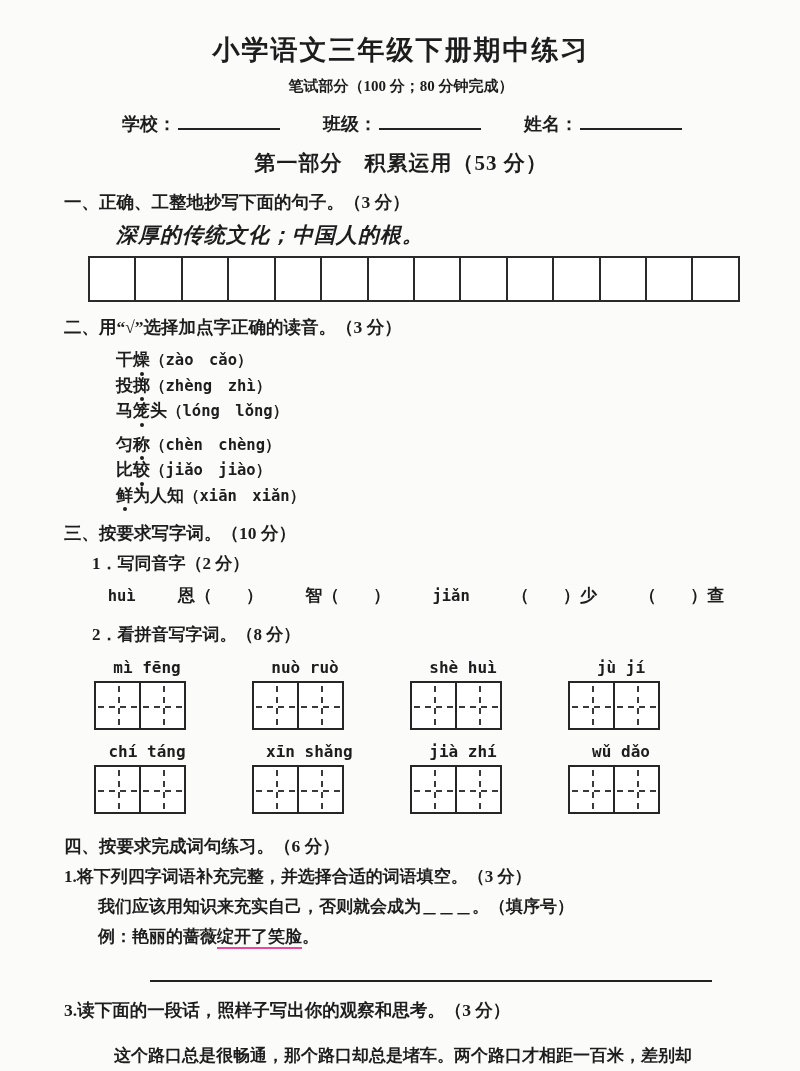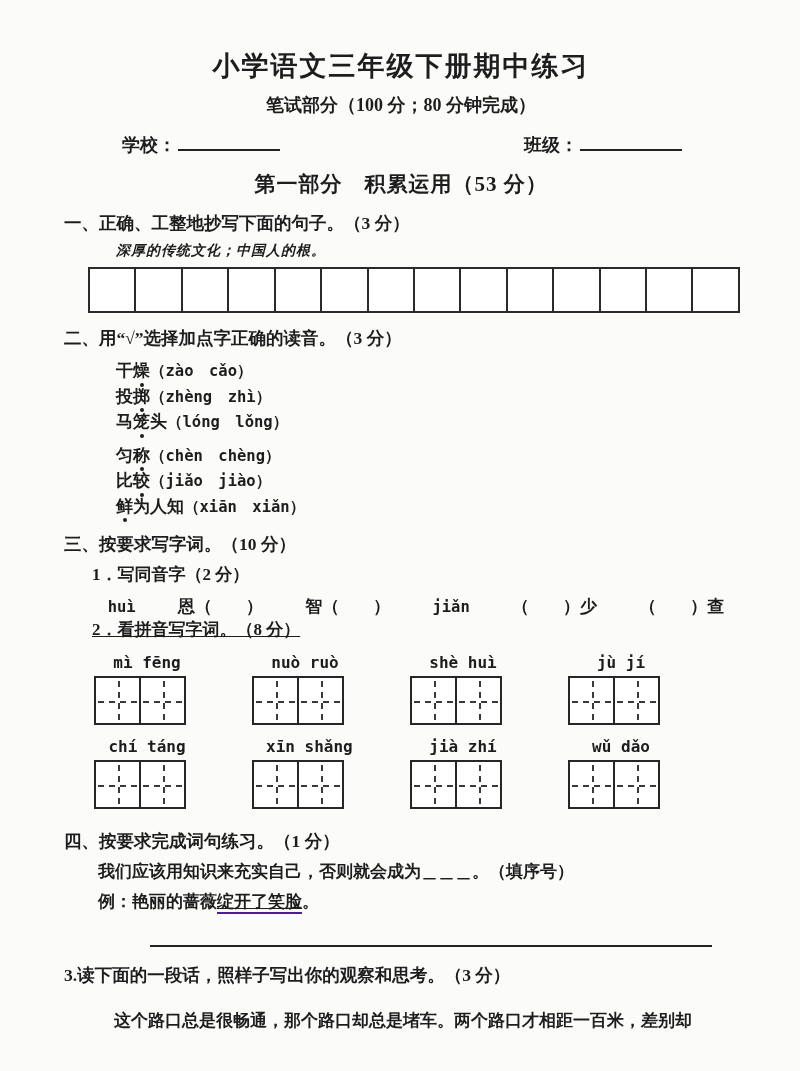--- a/index.html
+++ b/index.html
@@ -4,78 +4,79 @@
 <style>
   * { box-sizing: border-box; }
   html, body { margin: 0; padding: 0; }
   body {
     width: 800px; height: 1071px;
     background: #fbfbf9;
     color: #1d1d1d;
     font-family: "Liberation Serif", "DejaVu Serif", serif;
     overflow: hidden;
   }
-  .page { width: 800px; height: 770px; padding: 48px 62px 0 64px; }
+  .page { width: 800px; height: 770px; padding: 32px 62px 0 64px; }
 
   .title { text-align: center; font-size: 27px; font-weight: 700; letter-spacing: 2px; }
-  .subtitle { text-align: center; font-size: 18px; font-weight: 700; margin-top: 9px; }
+  .subtitle { text-align: center; font-size: 15px; font-weight: 700; margin-top: 9px; }
 
   .fields { display: flex; justify-content: space-between; margin-top: 16px; padding: 0 56px 0 58px; font-size: 18px; font-weight: 600; align-items: flex-end; }
   .field { white-space: nowrap; }
   .blankline { display: inline-block; width: 102px; border-bottom: 2px solid #222; height: 16px; margin-left: 2px; }
 
   .section-heading { text-align: center; font-size: 21px; font-weight: 700; margin-top: 13px; letter-spacing: 1px; }
 
   .qtitle { font-size: 17.5px; font-weight: 700; margin-top: 13px; }
   .sub-line { font-size: 17px; font-weight: 600; margin-top: 7px; }
 
-  .copy-sentence { margin-top: 7px; padding-left: 52px; font-size: 14px; font-weight: 600; font-style: italic; letter-spacing: 1px; }
+  .copy-sentence { margin-top: 7px; padding-left: 52px; font-size: 21px; font-weight: 600; font-style: italic; letter-spacing: 1px; }
   .copy-grid { margin-top: 7px; margin-left: 24px; width: 652px; height: 46px; display: flex; border: 2px solid #2a2a2a; background: #fff; }
   .copy-cell { flex: 1; }
   .copy-cell + .copy-cell { border-left: 2px solid #2a2a2a; }
 
   .q2-row { display: flex; padding-left: 52px; margin-top: 8px; font-size: 17px; font-weight: 600; line-height: 1.5; flex-direction: column; }
   .q2-col1 { width: 250px; }
   .q2-col2 { width: 238px; }
   .q2-col3 { flex: 1; }
   .pinyin { font-family: "DejaVu Sans Mono", monospace; font-size: 15.5px; }
   .du { position: relative; display: inline-block; }
   .du::after { content: ""; position: absolute; left: 50%; bottom: -3px; width: 4px; height: 4px; margin-left: -2px; border-radius: 50%; background: #1d1d1d; }
 
   .q3-sub1-title { padding-left: 28px; font-weight: 700; }
   .hui-line { padding-left: 30px; margin-top: 9px; font-size: 17px; font-weight: 600; text-align: center; }
   .hui-line .seg { margin-right: 38px; }
   .hui-line .seg:last-child { margin-right: 0; }
-  .q3-sub2-title { padding-left: 28px; font-weight: 700; margin-top: 0; text-decoration: underline; }
+  .q3-sub2-title { padding-left: 28px; font-weight: 700; margin-top: 16px; }
 
   .tz-row { display: flex; padding-left: 30px; margin-top: 12px; }
   .tz-group { width: 92px; margin-right: 66px; }
   .tz-label { font-family: "DejaVu Sans Mono", monospace; font-size: 16px; font-weight: 600; text-align: center; margin-bottom: 4px; white-space: nowrap; margin-left: 14px; }
   .tz-box { display: flex; border: 2px solid #262626; height: 49px; background: #fff; }
   .tz-cell { flex: 1; position: relative; }
   .tz-cell + .tz-cell { border-left: 2px solid #262626; }
   .tz-cell::before { content: ""; position: absolute; left: 2px; right: 2px; top: 50%; border-top: 2px dashed #3a3a3a; }
   .tz-cell::after { content: ""; position: absolute; top: 3px; bottom: 3px; left: 50%; border-left: 2px dashed #3a3a3a; }
 
   .q4-indent { padding-left: 34px; }
-  .ul-span { border-bottom: 2px solid #4c1d95; padding-bottom: 1px; text-decoration: underline; }
+  .ul-span { border-bottom: 2px solid #ec4899; padding-bottom: 1px; }
   .short-answer-line { margin: 32px 0 0 86px; width: 562px; border-bottom: 2px solid #222; height: 2px; }
   .para-line1 { padding-left: 50px; margin-top: 22px; font-size: 17px; font-weight: 600; }
 </style>
 </head>
 <body>
 
 <div class="page">
 
   <div class="title">小学语文三年级下册期中练习</div>
   <div class="subtitle">笔试部分（100 分；80 分钟完成）</div>
 
   <div class="fields">
     <span class="field"><span>学校：</span><span class="blankline"></span></span>
     <span class="field"><span>班级：</span><span class="blankline"></span></span>
+    <span class="field"><span>姓名：</span><span class="blankline"></span></span>
   </div>
 
   <div class="section-heading">第一部分　积累运用（53 分）</div>
 
   <div class="qtitle">一、正确、工整地抄写下面的句子。（3 分）</div>
   <div class="copy-sentence">深厚的传统文化；中国人的根。</div>
   <div class="copy-grid">
     <div class="copy-cell"></div>
     <div class="copy-cell"></div>
     <div class="copy-cell"></div>
@@ -171,21 +172,22 @@
     </div>
     <div class="tz-group">
       <div class="tz-label">wǔ dǎo</div>
       <div class="tz-box">
           <div class="tz-cell"></div>
           <div class="tz-cell"></div>
         </div>
     </div>
   </div>
 
-  <div class="qtitle" style="margin-top:20px;">四、按要求完成词句练习。（1 分）</div>
+  <div class="qtitle" style="margin-top:20px;">四、按要求完成词句练习。（6 分）</div>
+  <div class="sub-line">1.将下列四字词语补充完整，并选择合适的词语填空。（3 分）</div>
   <div class="sub-line q4-indent">我们应该用知识来充实自己，否则就会成为＿＿＿。（填序号）</div>
   <div class="sub-line q4-indent">
     <span>例：艳丽的蔷薇</span><span class="ul-span">绽开了笑脸</span><span>。</span>
   </div>
   <div class="short-answer-line"></div>
   <div class="qtitle" style="font-weight:600; margin-top:16px;">3.读下面的一段话，照样子写出你的观察和思考。（3 分）</div>
   <div class="para-line1">这个路口总是很畅通，那个路口却总是堵车。两个路口才相距一百米，差别却</div>
 
 </div>
 

